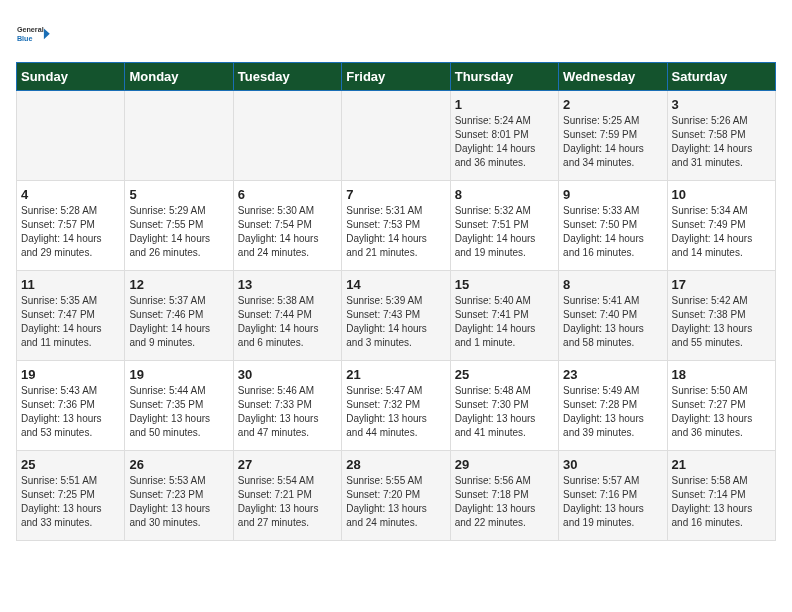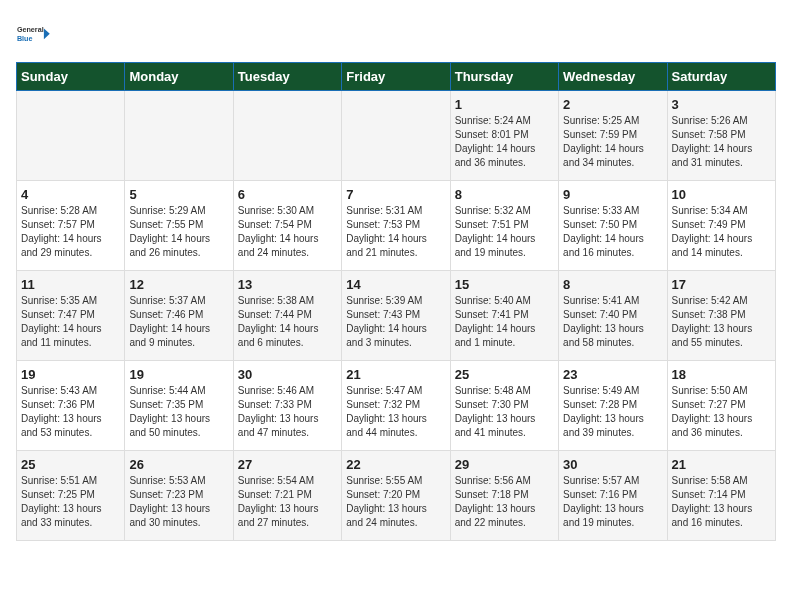--- a/index.html
+++ b/index.html
@@ -227,21 +227,21 @@
         </td>
         <td>
           <span class="day-num">26</span>
           <div class="day-info">Sunrise: 5:53 AM<br>Sunset: 7:23 PM<br>Daylight: 13 hours<br>and 30 minutes.</div>
         </td>
         <td>
           <span class="day-num">27</span>
           <div class="day-info">Sunrise: 5:54 AM<br>Sunset: 7:21 PM<br>Daylight: 13 hours<br>and 27 minutes.</div>
         </td>
         <td>
-          <span class="day-num">22</span>
+          <span class="day-num">28</span>
           <div class="day-info">Sunrise: 5:55 AM<br>Sunset: 7:20 PM<br>Daylight: 13 hours<br>and 24 minutes.</div>
         </td>
         <td>
           <span class="day-num">29</span>
           <div class="day-info">Sunrise: 5:56 AM<br>Sunset: 7:18 PM<br>Daylight: 13 hours<br>and 22 minutes.</div>
         </td>
         <td>
           <span class="day-num">30</span>
           <div class="day-info">Sunrise: 5:57 AM<br>Sunset: 7:16 PM<br>Daylight: 13 hours<br>and 19 minutes.</div>
         </td>

